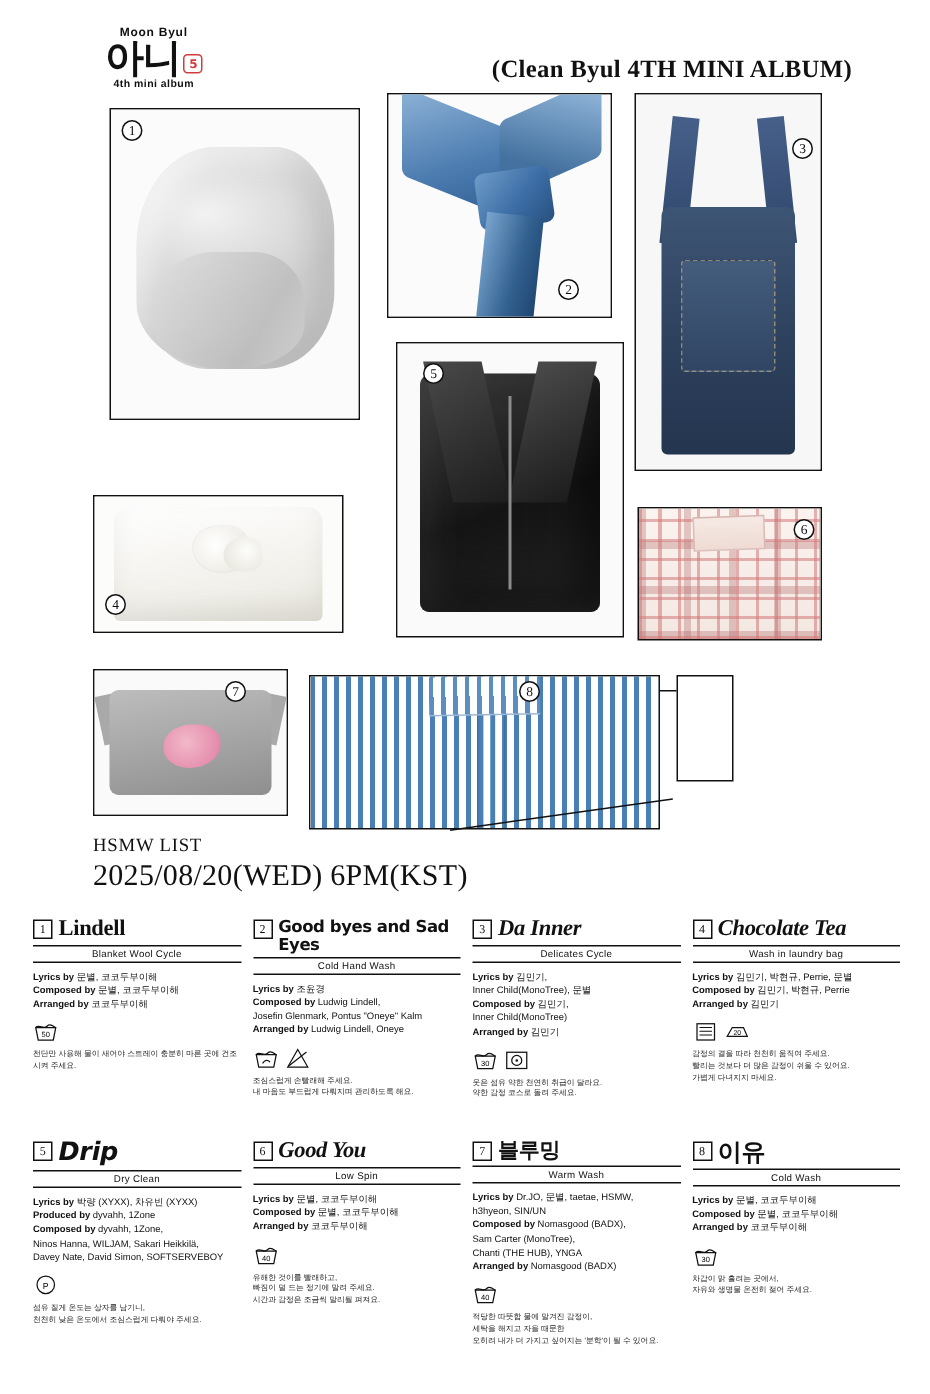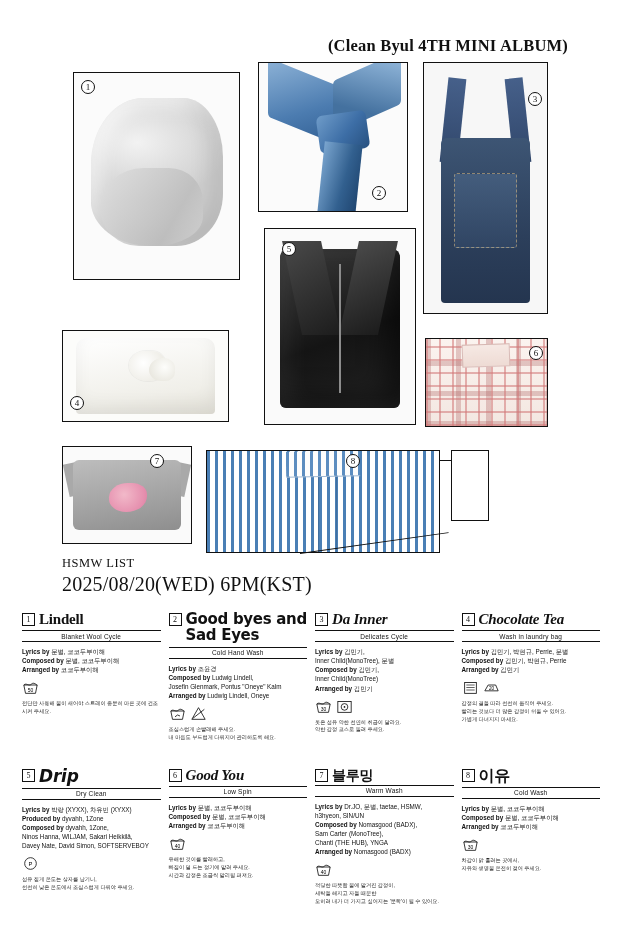--- a/index.html
+++ b/index.html
@@ -269,21 +269,21 @@
   .track-title {
     font-family: "Liberation Serif", serif;
     font-size: 15px;
     font-weight: bold;
     letter-spacing: -.2px;
     line-height: 1;
   }
   .track-title.script { font-style: italic; font-family: "Liberation Serif", serif; }
   .track-title.bubble {
     font-family: "DejaVu Sans", sans-serif;
-    font-size: 15px;
+    font-size: 11px;
     font-weight: bold;
     line-height: 1.05;
     letter-spacing: -.3px;
   }
   .track-title.ko { font-family: "DejaVu Sans", sans-serif; font-size: 14px; }
   .care-label {
     margin-top: 3px;
     border-top: 1px solid #111;
     border-bottom: 1px solid #111;
     font-size: 6.5px;
@@ -309,20 +309,27 @@
     font-size: 8px;
     font-family: "Liberation Serif", serif;
     flex: 0 0 auto;
     margin-top: 1px;
   }
 </style>
 </head>
 <body>
 
 <div class="header">
+  <div class="logo">
+    <div class="l1">Moon Byul</div>
+    <div class="l2">
+      <span>아니</span><span class="badge">5</span>
+    </div>
+    <div class="l3">4th mini album</div>
+  </div>
   <div class="album-title">(Clean Byul 4TH MINI ALBUM)</div>
 </div>
 
 <div class="photos">
 
   <div class="ph" id="p1">
     <div class="img-fill knit-bg" style="background:#fbfbfb">
       <div class="knit"></div>
         <div class="knit2"></div>
     </div>

